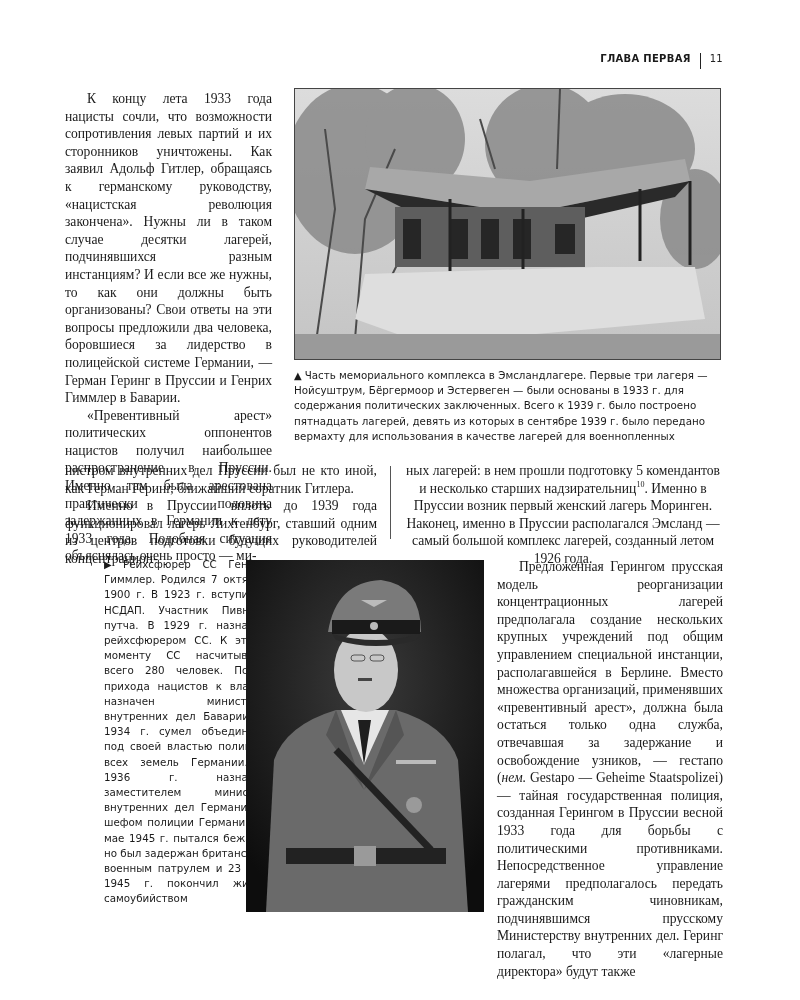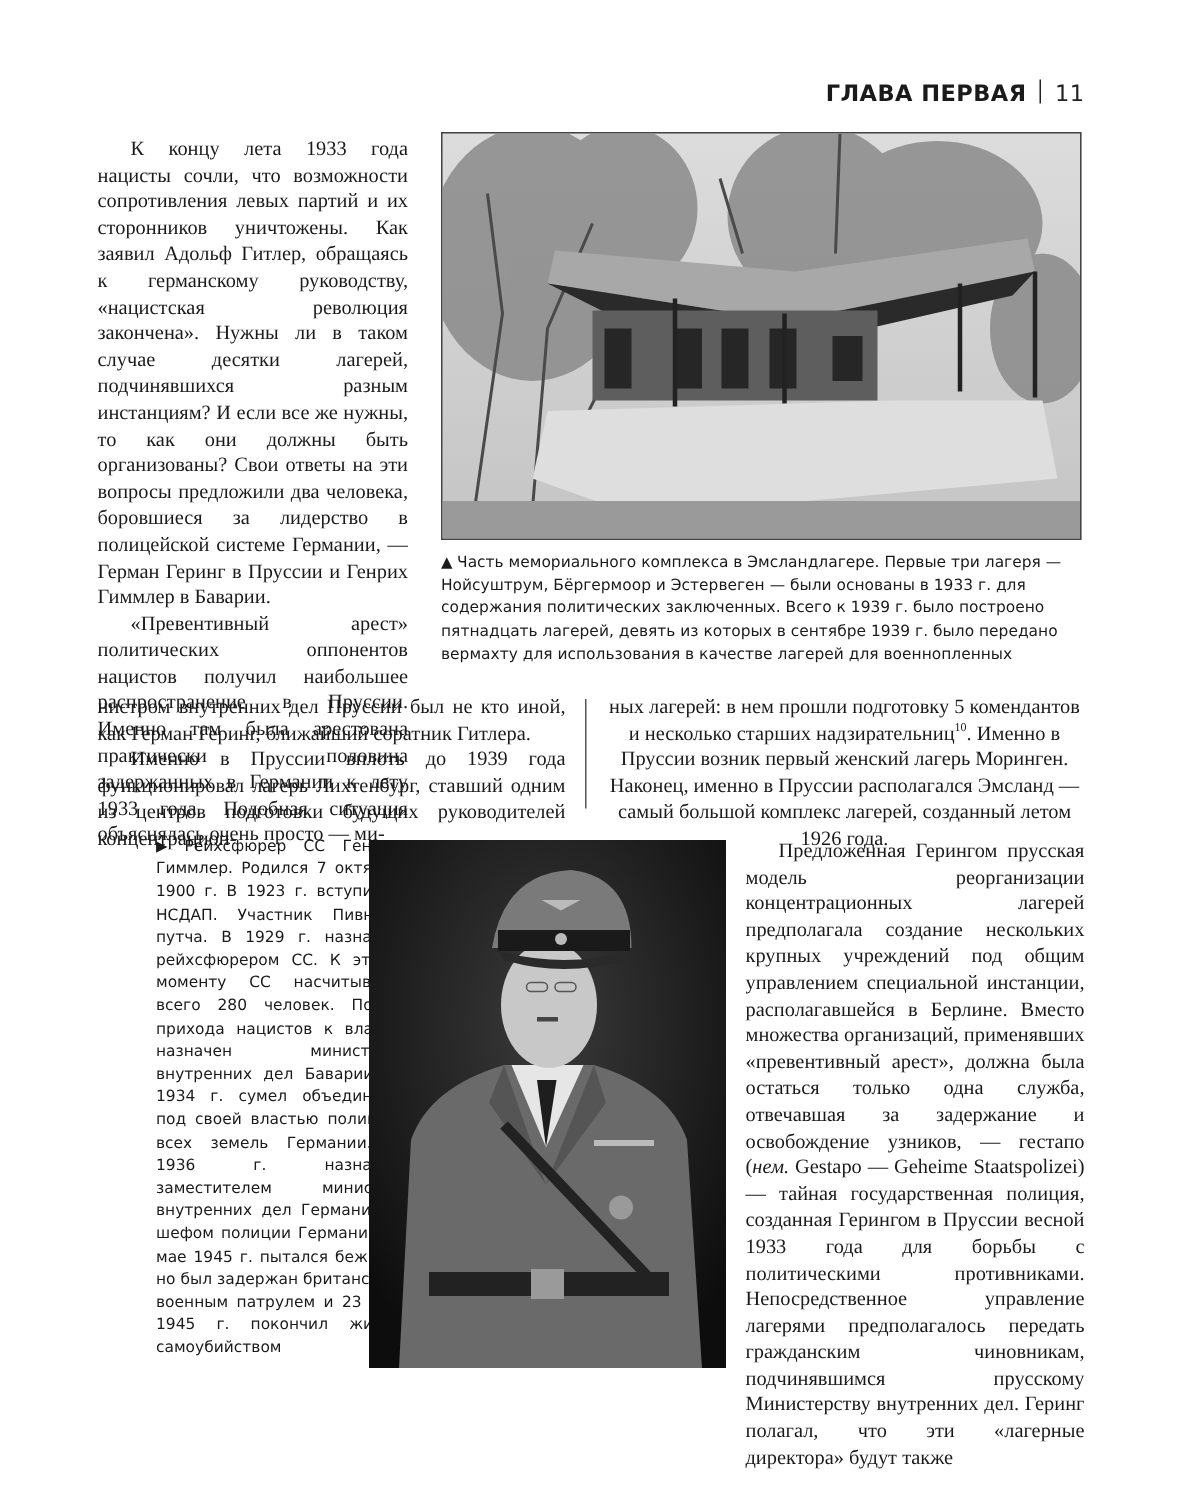--- a/index.html
+++ b/index.html
@@ -29,21 +29,21 @@
     p { margin: 0; }
     .indent { text-indent: 22px; }
 
     
     #running-head {
       position: absolute;
       top: 53px;
       right: 77px;
       display: flex;
       font-family: "DejaVu Sans", "Liberation Sans", sans-serif;
-      font-size: 15px;
+      font-size: 10px;
       letter-spacing: 0.3px;
     }
     #chapter-label { font-weight: bold; }
     #head-divider {
       display: inline-block;
       width: 1px;
       height: 16px;
       background: #222;
       margin: 0 9px 0 9px;
     }

